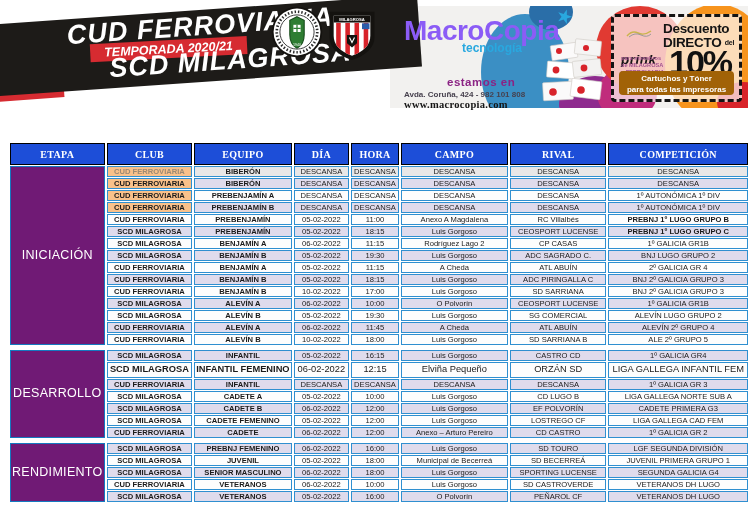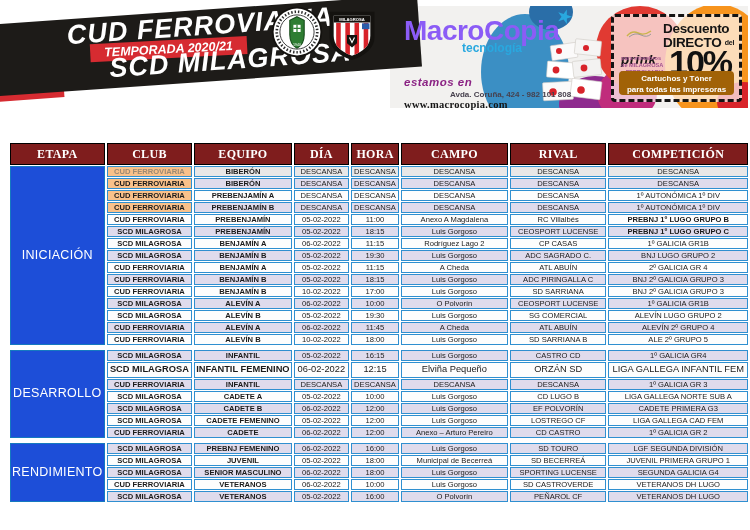--- a/index.html
+++ b/index.html
@@ -18,46 +18,46 @@
   .ribbon{position:absolute;left:110px;top:28px;background:#d62b31;color:#fff;font-size:12.5px;font-weight:700;font-style:italic;padding:2px 14px;transform:rotate(1deg);white-space:nowrap;z-index:2;}
   .crest{position:absolute;z-index:4;}
   .crest1{left:270px;top:5px;}
   .crest2{left:327px;top:8px;}
   
   .macrocopia{position:absolute;left:404px;top:16px;z-index:3;}
   .mc-name{font-size:28px;font-weight:800;color:#8b5cf6;letter-spacing:-0.5px;line-height:30px;}
   .mc-star{position:absolute;left:152px;top:-11px;color:#29a8df;font-size:19px;transform:rotate(18deg);}
   .mc-tag{color:#29a8df;font-size:12px;font-weight:600;margin:-5px 0 0 58px;}
   .mc-where{position:absolute;left:404px;top:76px;z-index:3;line-height:1.15;}
-  .mc-estamos{color:#8b2384;font-weight:800;font-style:italic;font-size:11.5px;letter-spacing:0.5px;}
-  .mc-addr{color:#47414e;font-size:8px;font-weight:600;margin-top:1px;margin-left:46px;}
+  .mc-estamos{color:#8b2384;font-weight:800;font-size:11.5px;letter-spacing:0.5px;margin-left:43px;}
+  .mc-addr{color:#47414e;font-size:8px;font-weight:600;margin-top:1px;}
   .mc-web{color:#141414;font-size:10.5px;font-weight:800;letter-spacing:0.3px;font-family:Liberation Serif, serif;}
   
   .coupon{position:absolute;left:611px;top:14px;width:131px;height:88px;border:3px dashed #141414;border-radius:4px;background:rgba(253,248,245,0.72);z-index:3;box-sizing:border-box;}
   .prink{position:absolute;left:7px;top:35px;font-size:13.5px;font-weight:900;font-style:italic;color:#161616;letter-spacing:0.5px;}
   .prink-scribble{position:absolute;left:12px;top:12px;}
   .coupon-mem{position:absolute;left:7px;top:38px;font-size:5.6px;line-height:1.25;color:#a2538e;font-weight:600;}
   .c-line1{position:absolute;left:49px;top:4px;font-size:13.5px;font-weight:800;color:#141414;letter-spacing:-0.3px;}
   .c-line2{position:absolute;left:49px;top:18px;font-size:13.5px;font-weight:800;color:#141414;letter-spacing:-0.3px;}
   .c-del{font-size:7px;font-weight:700;vertical-align:2px;}
   .c-pct{position:absolute;left:55px;top:26px;font-size:34px;font-weight:900;color:#111;letter-spacing:-2px;}
   .c-footer{position:absolute;left:5px;right:5px;bottom:4px;height:24px;background:#a16207;border-radius:4px;color:#fff;
     font-size:8px;font-weight:700;text-align:center;line-height:1.4;padding-top:2px;box-sizing:border-box;}
   
   table.sched{position:absolute;left:8px;top:142px;border-collapse:separate;border-spacing:2px 1px;table-layout:fixed;}
   .sched th{
-    background:#7f1d1d;color:#fff;font-family:"Liberation Serif",serif;font-weight:bold;
-    font-size:12px;height:20px;border:1.5px solid #000;padding:0 1px;letter-spacing:0.3px;
+    background:#1d4ed8;color:#fff;font-family:"Liberation Serif",serif;font-weight:bold;
+    font-size:10px;height:20px;border:1.5px solid #000;padding:0 1px;letter-spacing:0.3px;
   }
   .sched td{
     border:1px solid #2f8fd0;font-size:7.6px;text-align:center;vertical-align:middle;
     height:9px;line-height:1.05;padding:0 1px;overflow:hidden;white-space:nowrap;
   }
   .sched td.etapa{
-    background:#1d4ed8;border-color:#1579c0;color:#fff;font-size:12.5px;font-weight:400;letter-spacing:0.3px;
+    background:#701a75;border-color:#1579c0;color:#fff;font-size:12.5px;font-weight:400;letter-spacing:0.3px;
   }
   .r-white td{background:#fdfdfd;}
   .r-lav td{background:#dfdbec;}
   .r-gray td{background:#e8e7e7;}
   .sched td.c-club,.sched td.c-equipo{font-weight:bold;}
   .sched td.orange{background:#f9c18a;}
   .sched td.muted{color:#9c8a74;}
   .sched td.comp-bold{font-weight:bold;}
   .r-large td{height:14px;font-size:9.3px;}
   tr.spacer td{border:none;background:transparent;height:3px;padding:0;}

